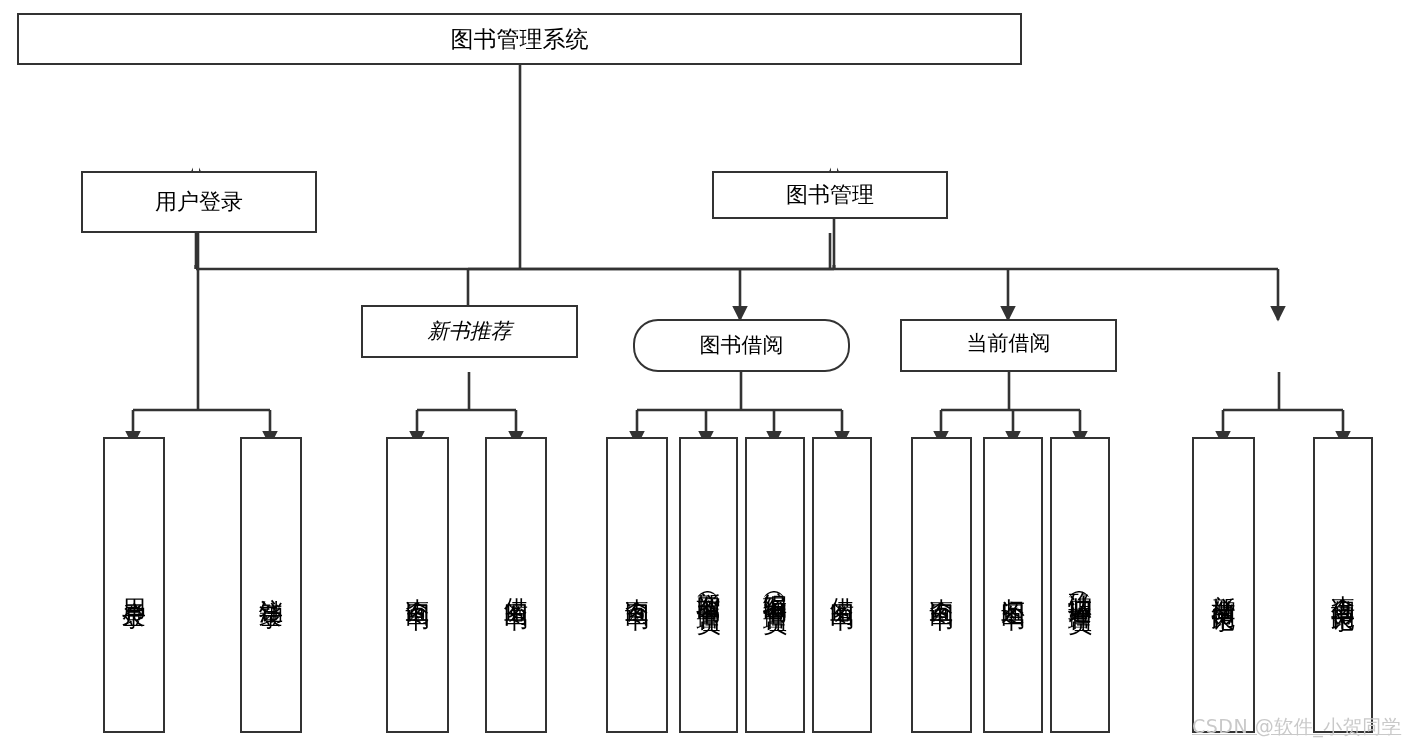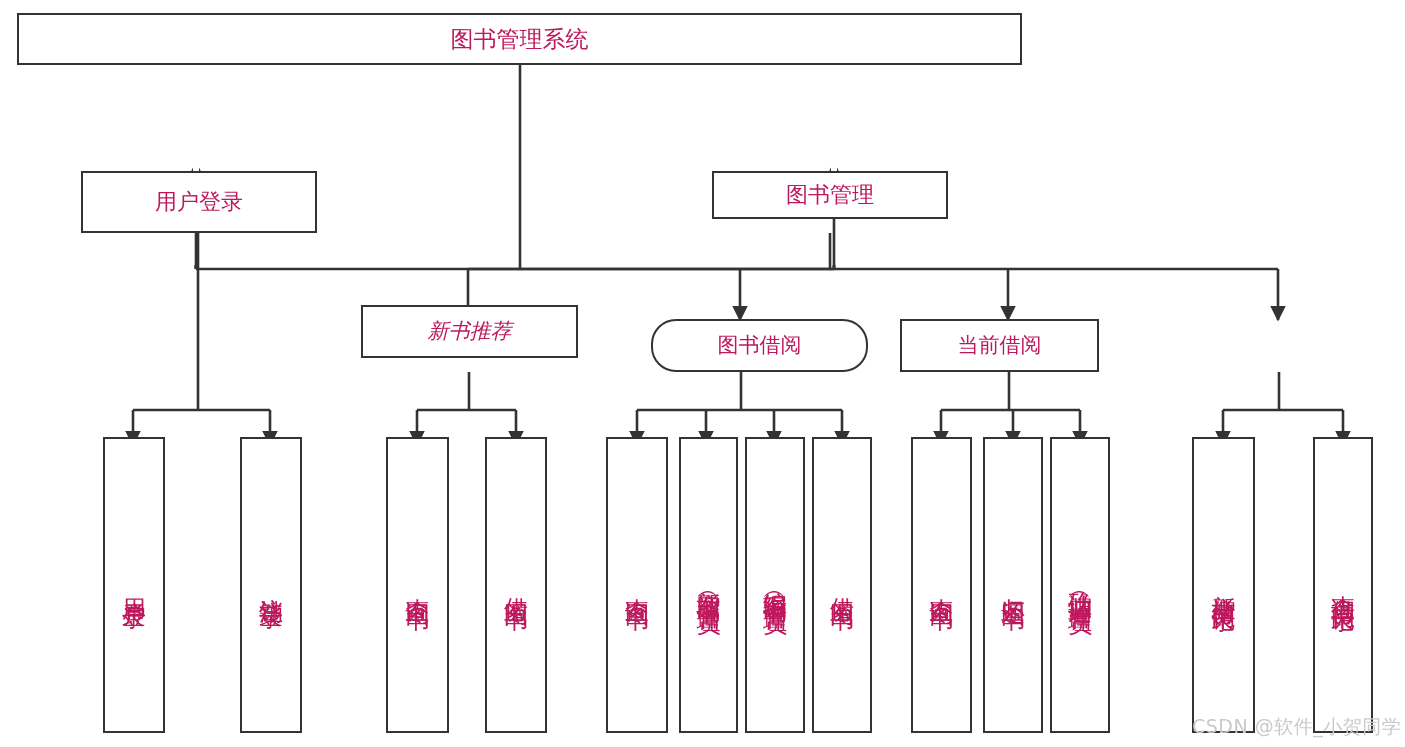--- a/index.html
+++ b/index.html
@@ -26,21 +26,21 @@
     pointer-events: none;
   }
   .node {
     position: absolute;
     box-sizing: border-box;
     border: 2px solid #333333;
     background: #ffffff;
     display: flex;
     align-items: center;
     justify-content: center;
-    color: #be185d;
+    color: #000000;
   }
   .node .label {
     display: block;
     text-align: center;
     line-height: 1.05;
     white-space: pre;
   }
   .node-root .label { font-size: 23px; }
   .node-l1 .label { font-size: 22px; }
   .node-l2 .label { font-size: 21px; }
@@ -156,24 +156,24 @@
   <div class="node node-l1" style="left:81px; top:171px; width:236px; height:62px;">
     <span class="label">用户登录</span>
   </div>
   <div class="node node-l1" style="left:712px; top:171px; width:236px; height:48px;">
     <span class="label">图书管理</span>
   </div>
 
   <div class="node node-l2" style="left:361px; top:305px; width:217px; height:53px;font-style:italic;">
     <span class="label">新书推荐</span>
   </div>
-  <div class="node node-l2" style="left:651px; top:319px; width:217px; height:53px;border-radius:25px;">
+  <div class="node node-l2" style="left:633px; top:319px; width:217px; height:53px;border-radius:25px;">
     <span class="label">图书借阅</span>
   </div>
-  <div class="node node-l2" style="left:900px; top:319px; width:199px; height:53px;">
+  <div class="node node-l2" style="left:900px; top:319px; width:217px; height:53px;font-family:Liberation Mono, monospace;">
     <span class="label">当前借阅</span>
   </div>
 
   <div class="node node-leaf" style="left:103px; top:437px; width:62px; height:296px;">
     <span class="label">用户登录</span>
   </div>
   <div class="node node-leaf" style="left:240px; top:437px; width:62px; height:296px;">
     <span class="label">注销登录</span>
   </div>
 
@@ -207,15 +207,15 @@
     <span class="label">确认归还（管理员）</span>
   </div>
 
   <div class="node node-leaf" style="left:1192px; top:437px; width:63px; height:296px;">
     <span class="label">新增借阅记录</span>
   </div>
   <div class="node node-leaf" style="left:1313px; top:437px; width:60px; height:296px;">
     <span class="label">查询借阅记录</span>
   </div>
 
-  <div class="watermark" style="left:1192px; top:714px;">CSDN @软件_小贺同学</div>
+  <div class="watermark" style="left:1192px; top:714px;text-decoration:underline;">CSDN @软件_小贺同学</div>
 
 </div>
 
 </body></html>

